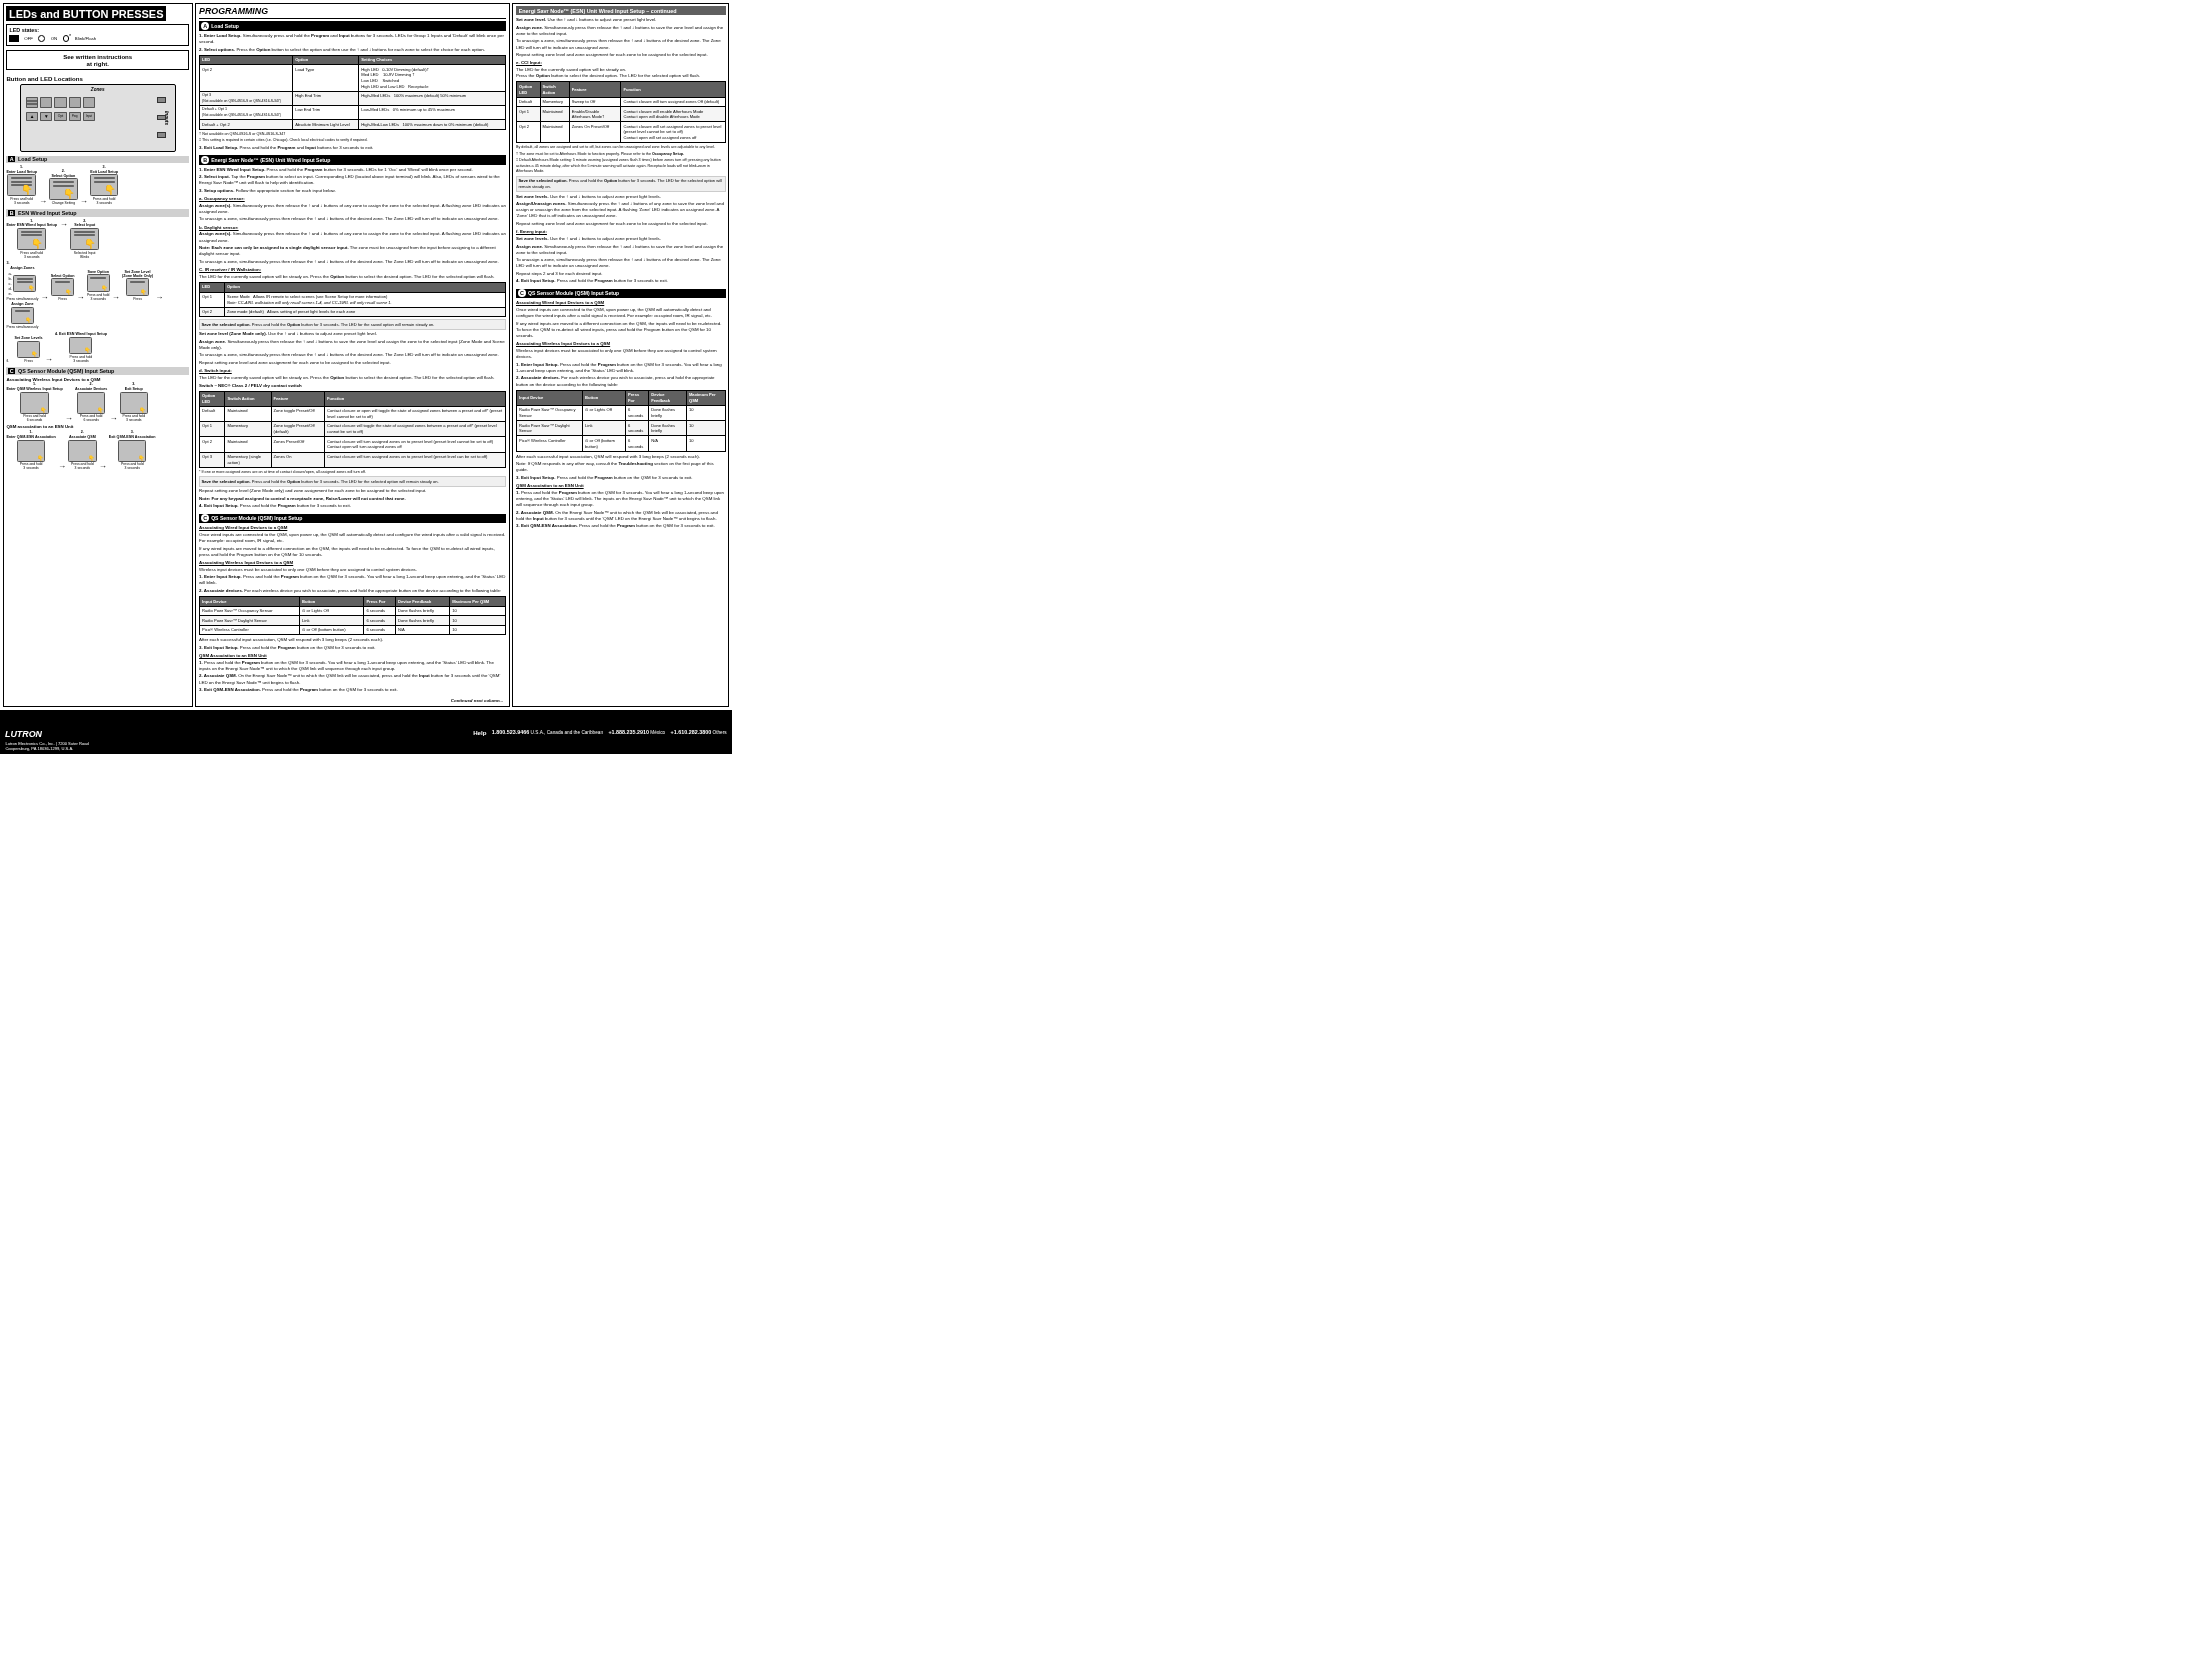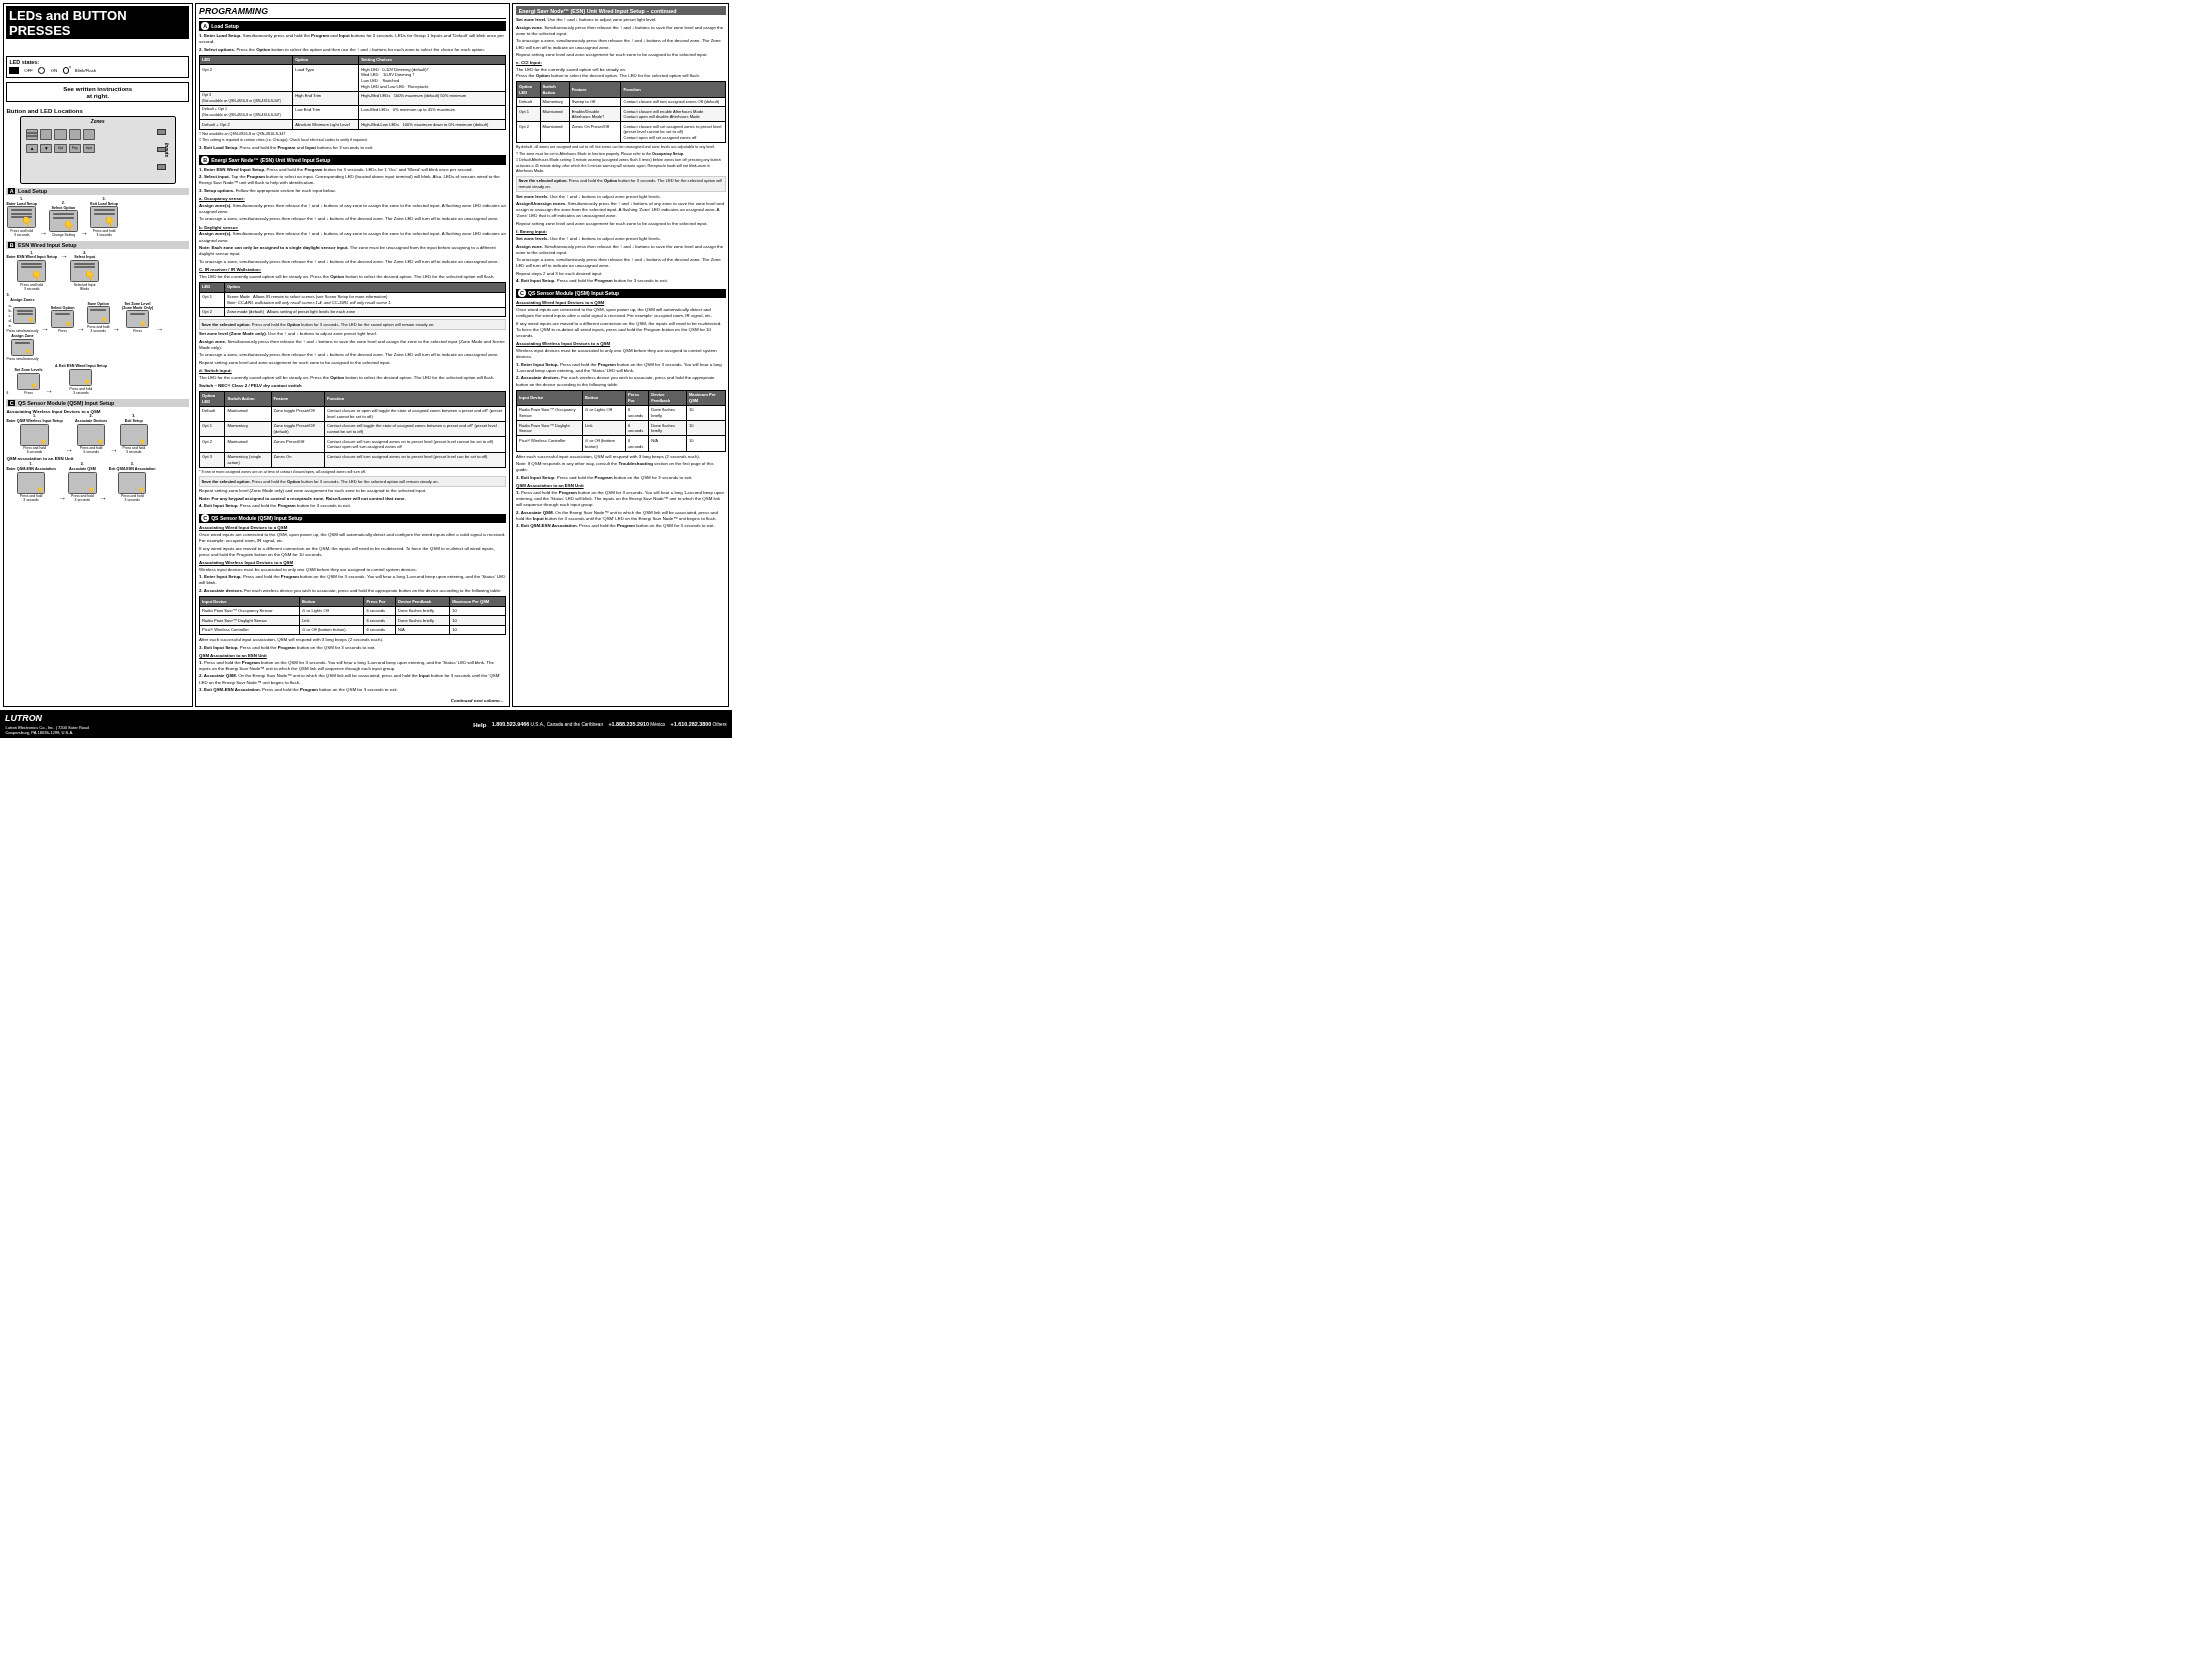--- a/index.html
+++ b/index.html
@@ -29,26 +29,26 @@
 
     
     .left-panel {
       width: 190px;
       flex-shrink: 0;
       border: 1.4px solid #000;
       padding: 2.7px;
     }
 
     .left-panel-title {
-      font-size: 13px;
+      font-size: 11px;
       font-weight: bold;
       background: #000;
       color: #fff;
       padding: 1.4px 2.7px;
-      margin-bottom: 17px;
+      margin-bottom: 3px;
       display: inline-block;
     }
 
     .led-states-section {
       border: 0.7px solid #000;
       padding: 2px;
       margin-bottom: 4.1px;
     }
 
     .led-states-title {
@@ -266,20 +266,21 @@
       align-items: center;
       justify-content: space-between;
       padding: 2.7px 5.4px;
       font-size: 4.7px;
     }
 
     .footer-logo {
       font-size: 6.8px;
       font-weight: bold;
       font-style: italic;
+      margin-top: 16px;
     }
 
     .footer-address {
       font-size: 4.1px;
     }
 
     .footer-help {
       display: flex;
       gap: 5.4px;
       align-items: center;

